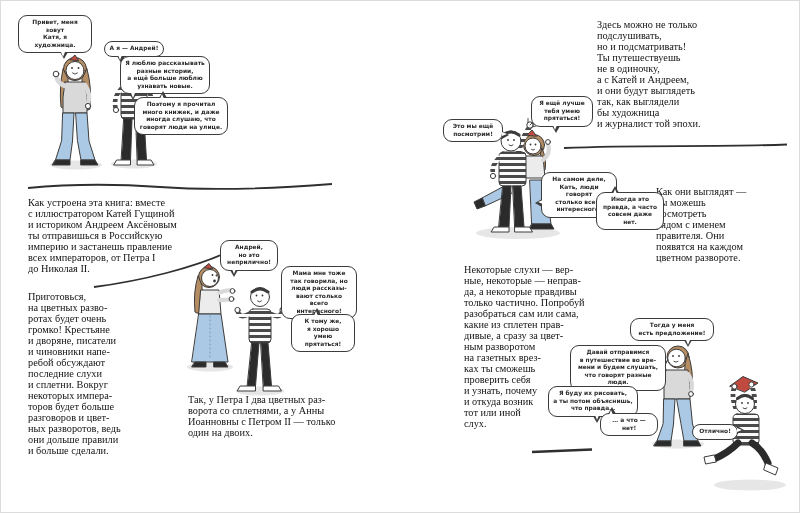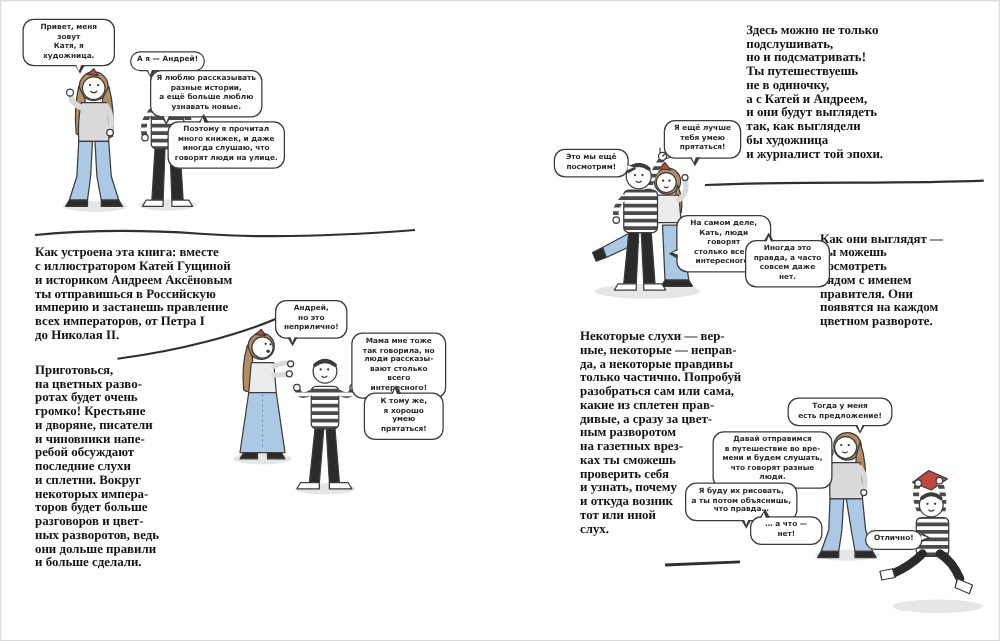--- a/index.html
+++ b/index.html
@@ -1,20 +1,20 @@
 <!DOCTYPE html>
 <html><head>
 <meta charset="utf-8">
 <style>
   html,body{margin:0;padding:0;background:#f2f2f2;}
   .stage{position:relative;width:800px;height:513px;background:#ffffff;
          box-shadow:inset 0 0 0 1px #dcdcdc;overflow:hidden;
          font-family:"Liberation Sans",sans-serif;}
   
-  .tb{position:absolute;font-family:"Liberation Serif",serif;font-weight:700;
+  .tb{position:absolute;font-family:"Liberation Serif",serif;font-weight:400;
       font-size:10.3px;line-height:1.07;color:#141414;white-space:pre-line;z-index:2;}
   
   .bubble{position:absolute;background:#fff;border:1px solid #3c3c3c;border-radius:9px;
           padding:3px 4px;font-family:"DejaVu Sans",sans-serif;font-weight:700;
           font-size:5.9px;line-height:1.28;text-align:center;color:#2a2a2a;
           white-space:pre-line;z-index:4;box-sizing:border-box;}
   .fig{position:absolute;z-index:3;}
   .lines{position:absolute;left:0;top:0;z-index:1;pointer-events:none;}
   
   .t-down::before{content:"";position:absolute;bottom:-7px;left:var(--tx,50%);margin-left:-4px;
@@ -127,20 +127,24 @@
 ных разворотов, ведь
 они дольше правили
 и больше сделали.</div>
   <div class="tb" style="left:28px;top:197px;width:192px">Как устроена эта книга: вместе
 с иллюстратором Катей Гущиной
 и историком Андреем Аксёновым
 ты отправишься в Российскую
 империю и застанешь правление
 всех императоров, от Петра I
 до Николая II.</div>
+  <div class="tb" style="left:188px;top:394px;width:182px">Так, у Петра I два цветных раз-
+ворота со сплетнями, а у Анны
+Иоанновны с Петром II — только
+один на двоих.</div>
 
   <div class="bubble t-down" style="left:220px;top:240px;width:58px;--tx:24%">Андрей,
 но это
 неприлично!</div>
   <div class="bubble t-down" style="left:281px;top:266px;width:76px;--tx:18%">Мама мне тоже
 так говорила, но
 люди рассказы-
 вают столько всего
 интересного!</div>
   <div class="bubble t-up" style="left:291px;top:314px;width:64px;--tx:40%">К тому же,

